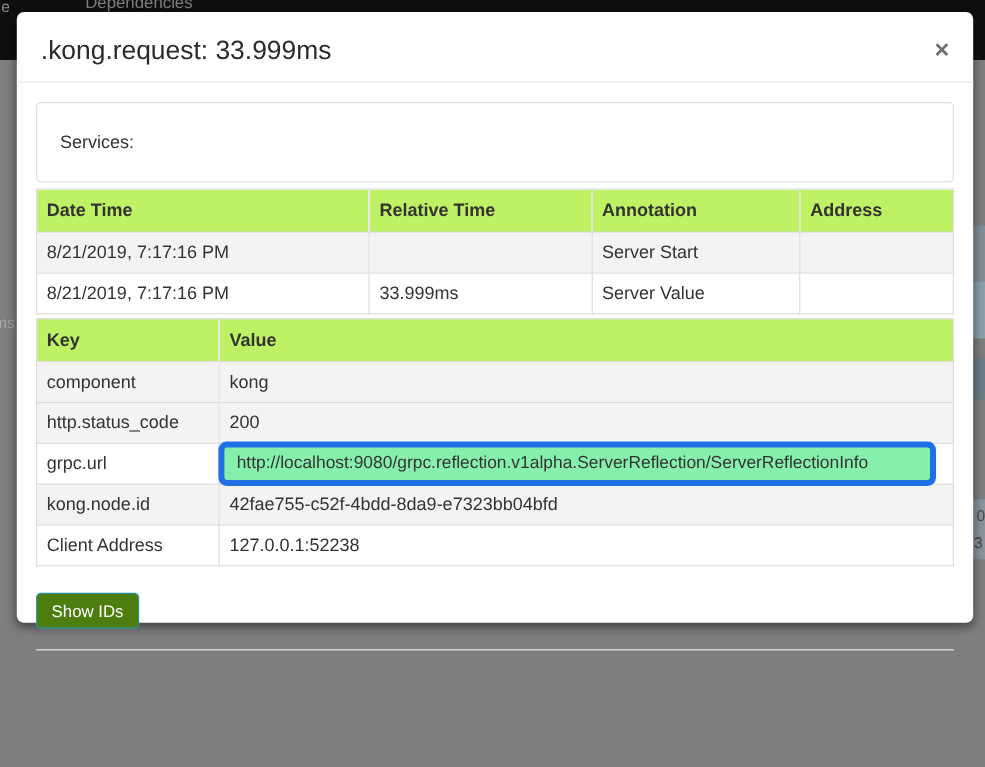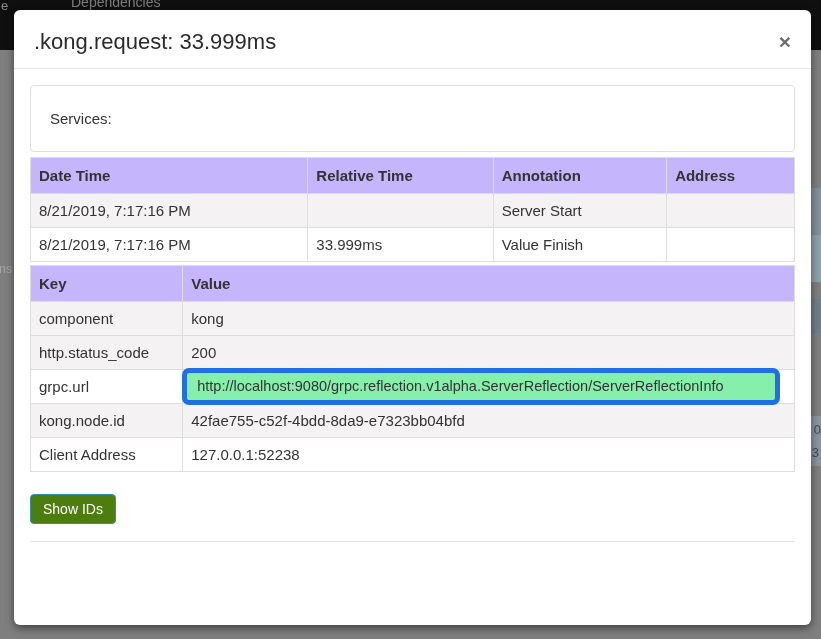--- a/index.html
+++ b/index.html
@@ -20,41 +20,41 @@
   .stripe-1 { top:188px; height:47px; background:#838f99; }
   .stripe-2 { top:235px; height:47px; background:#8da2ac; }
   .stripe-3 { top:299px; height:34px; background:#6f7f89; }
   .stripe-4 { top:416px; height:50px; background:#8a95a0; }
   .frag-left  { position:absolute; left:-5px; top:261px; color:#a6a6a6; font-size:13px; }
   .frag-r1 { position:absolute; right:0px; top:422px; color:#4a4a4a; font-size:13px; }
   .frag-r2 { position:absolute; right:2px; top:445px; color:#4a4a4a; font-size:13px; }
 
   
   .modal {
-    position:absolute; left:14px; top:10px; width:797px; height:615px;
+    position:absolute; left:14px; top:10px; width:797px; height:509px;
     background:#fff; border-radius:6px; box-sizing:border-box;
     box-shadow:0 3px 9px rgba(0,0,0,.5); z-index:10;
   }
   .modal-header { position:relative; padding:19px 20px 13px; border-bottom:1px solid #e5e5e5; }
   .modal-title { margin:0; font-size:22px; font-weight:400; color:#2b2b2b; }
   .close-btn {
     position:absolute; right:20px; top:21px; font-size:21px; font-weight:700;
     color:#6e6e6e; line-height:1; cursor:pointer;
   }
   .modal-body { padding:16px 16px 0; }
 
   .services-panel {
     border:1px solid #dfdfdf; border-radius:4px; box-sizing:border-box;
     height:67px; padding:24px 19px; font-size:15px; color:#333; margin-bottom:5px;
   }
 
   table { width:100%; border-collapse:collapse; font-size:15px; color:#333; table-layout:fixed; }
   th, td { border:1px solid #ddd; padding:6px 8px; text-align:left; line-height:1.4;
            overflow:hidden; }
-  thead th { background:#c4b5fd; font-weight:700; padding:7px 8px; }
+  thead th { background:#bef264; font-weight:700; padding:7px 8px; }
   tbody tr.striped td { background:#f4f2f3; }
 
   .ann-table th:nth-child(1) { width:37.3%; }
   .ann-table th:nth-child(2) { width:24.2%; }
   .ann-table th:nth-child(3) { width:22.5%; }
   .ann-table th:nth-child(4) { width:16.0%; }
 
   .tags-table { margin-top:3px; }
   .tags-table th:nth-child(1) { width:17.7%; }
 
@@ -111,21 +111,21 @@
       <tbody id="ann-body">
           <tr class="striped">
             <td>8/21/2019, 7:17:16 PM</td>
             <td></td>
             <td>Server Start</td>
             <td></td>
           </tr>
           <tr>
             <td>8/21/2019, 7:17:16 PM</td>
             <td>33.999ms</td>
-            <td>Value Finish</td>
+            <td>Server Value</td>
             <td></td>
           </tr>
         </tbody>
     </table>
 
     <table class="tags-table">
       <thead>
           <tr id="tags-head">
             <th>Key</th>
             <th>Value</th>

